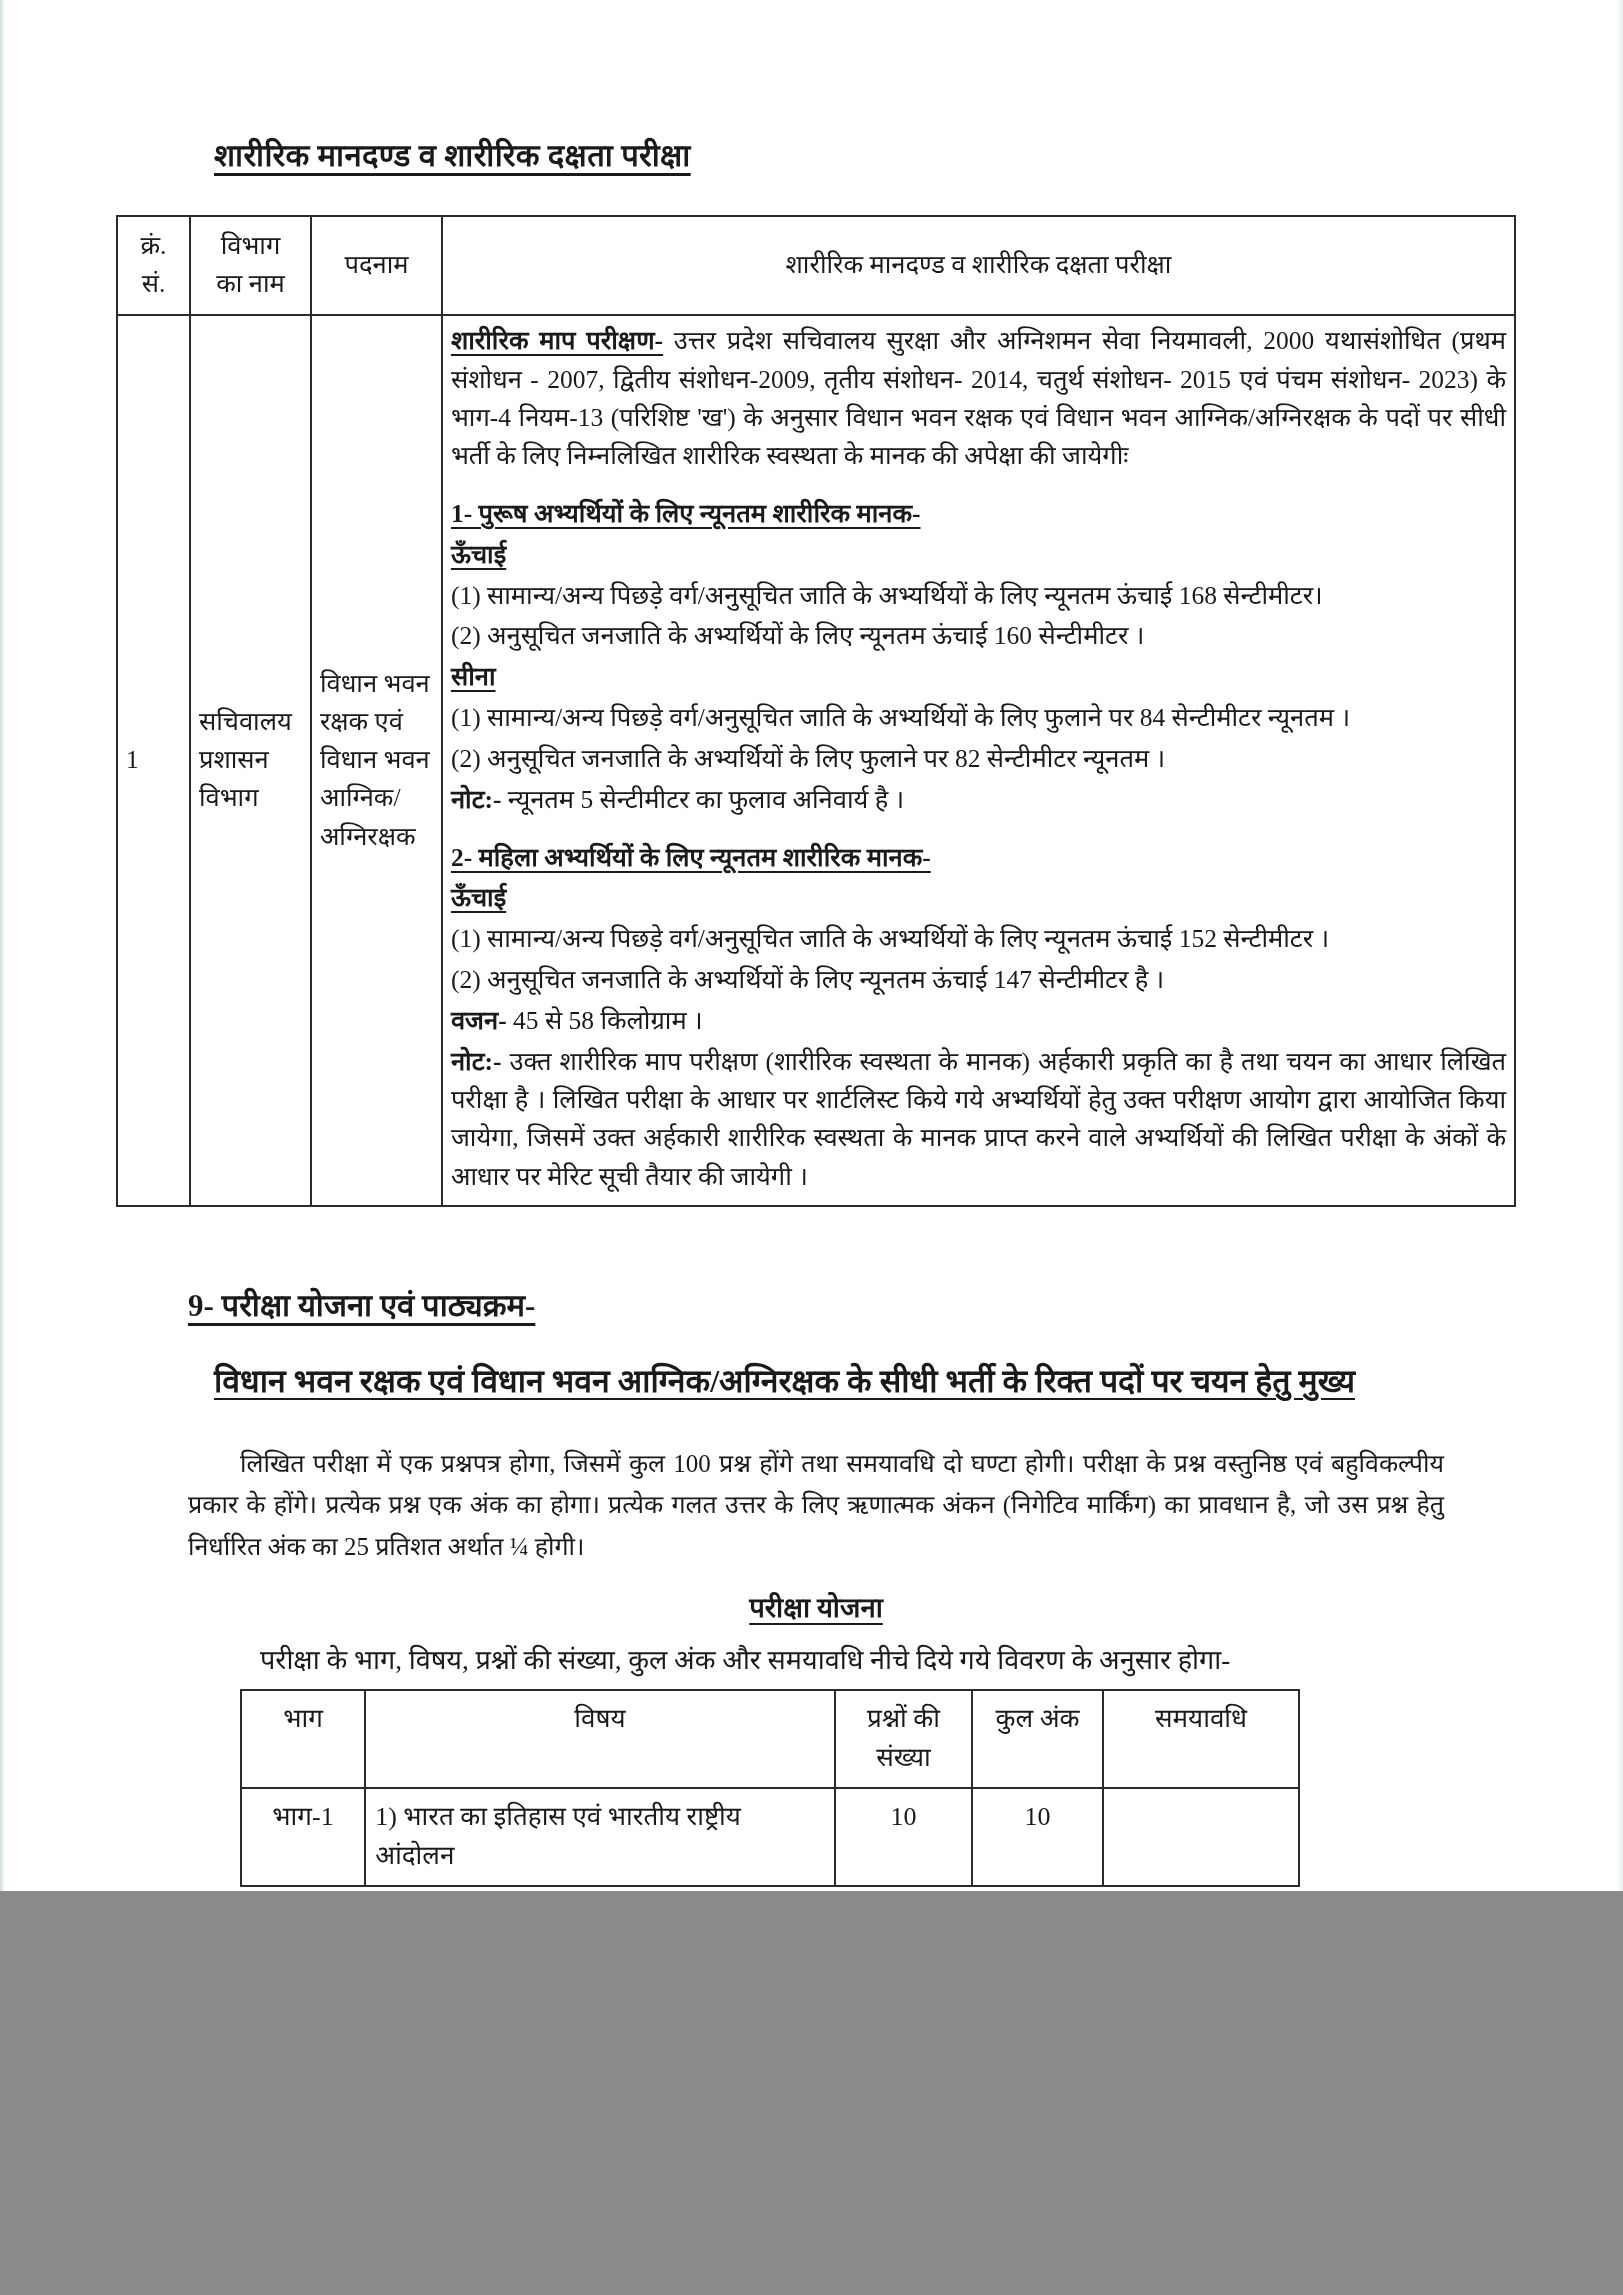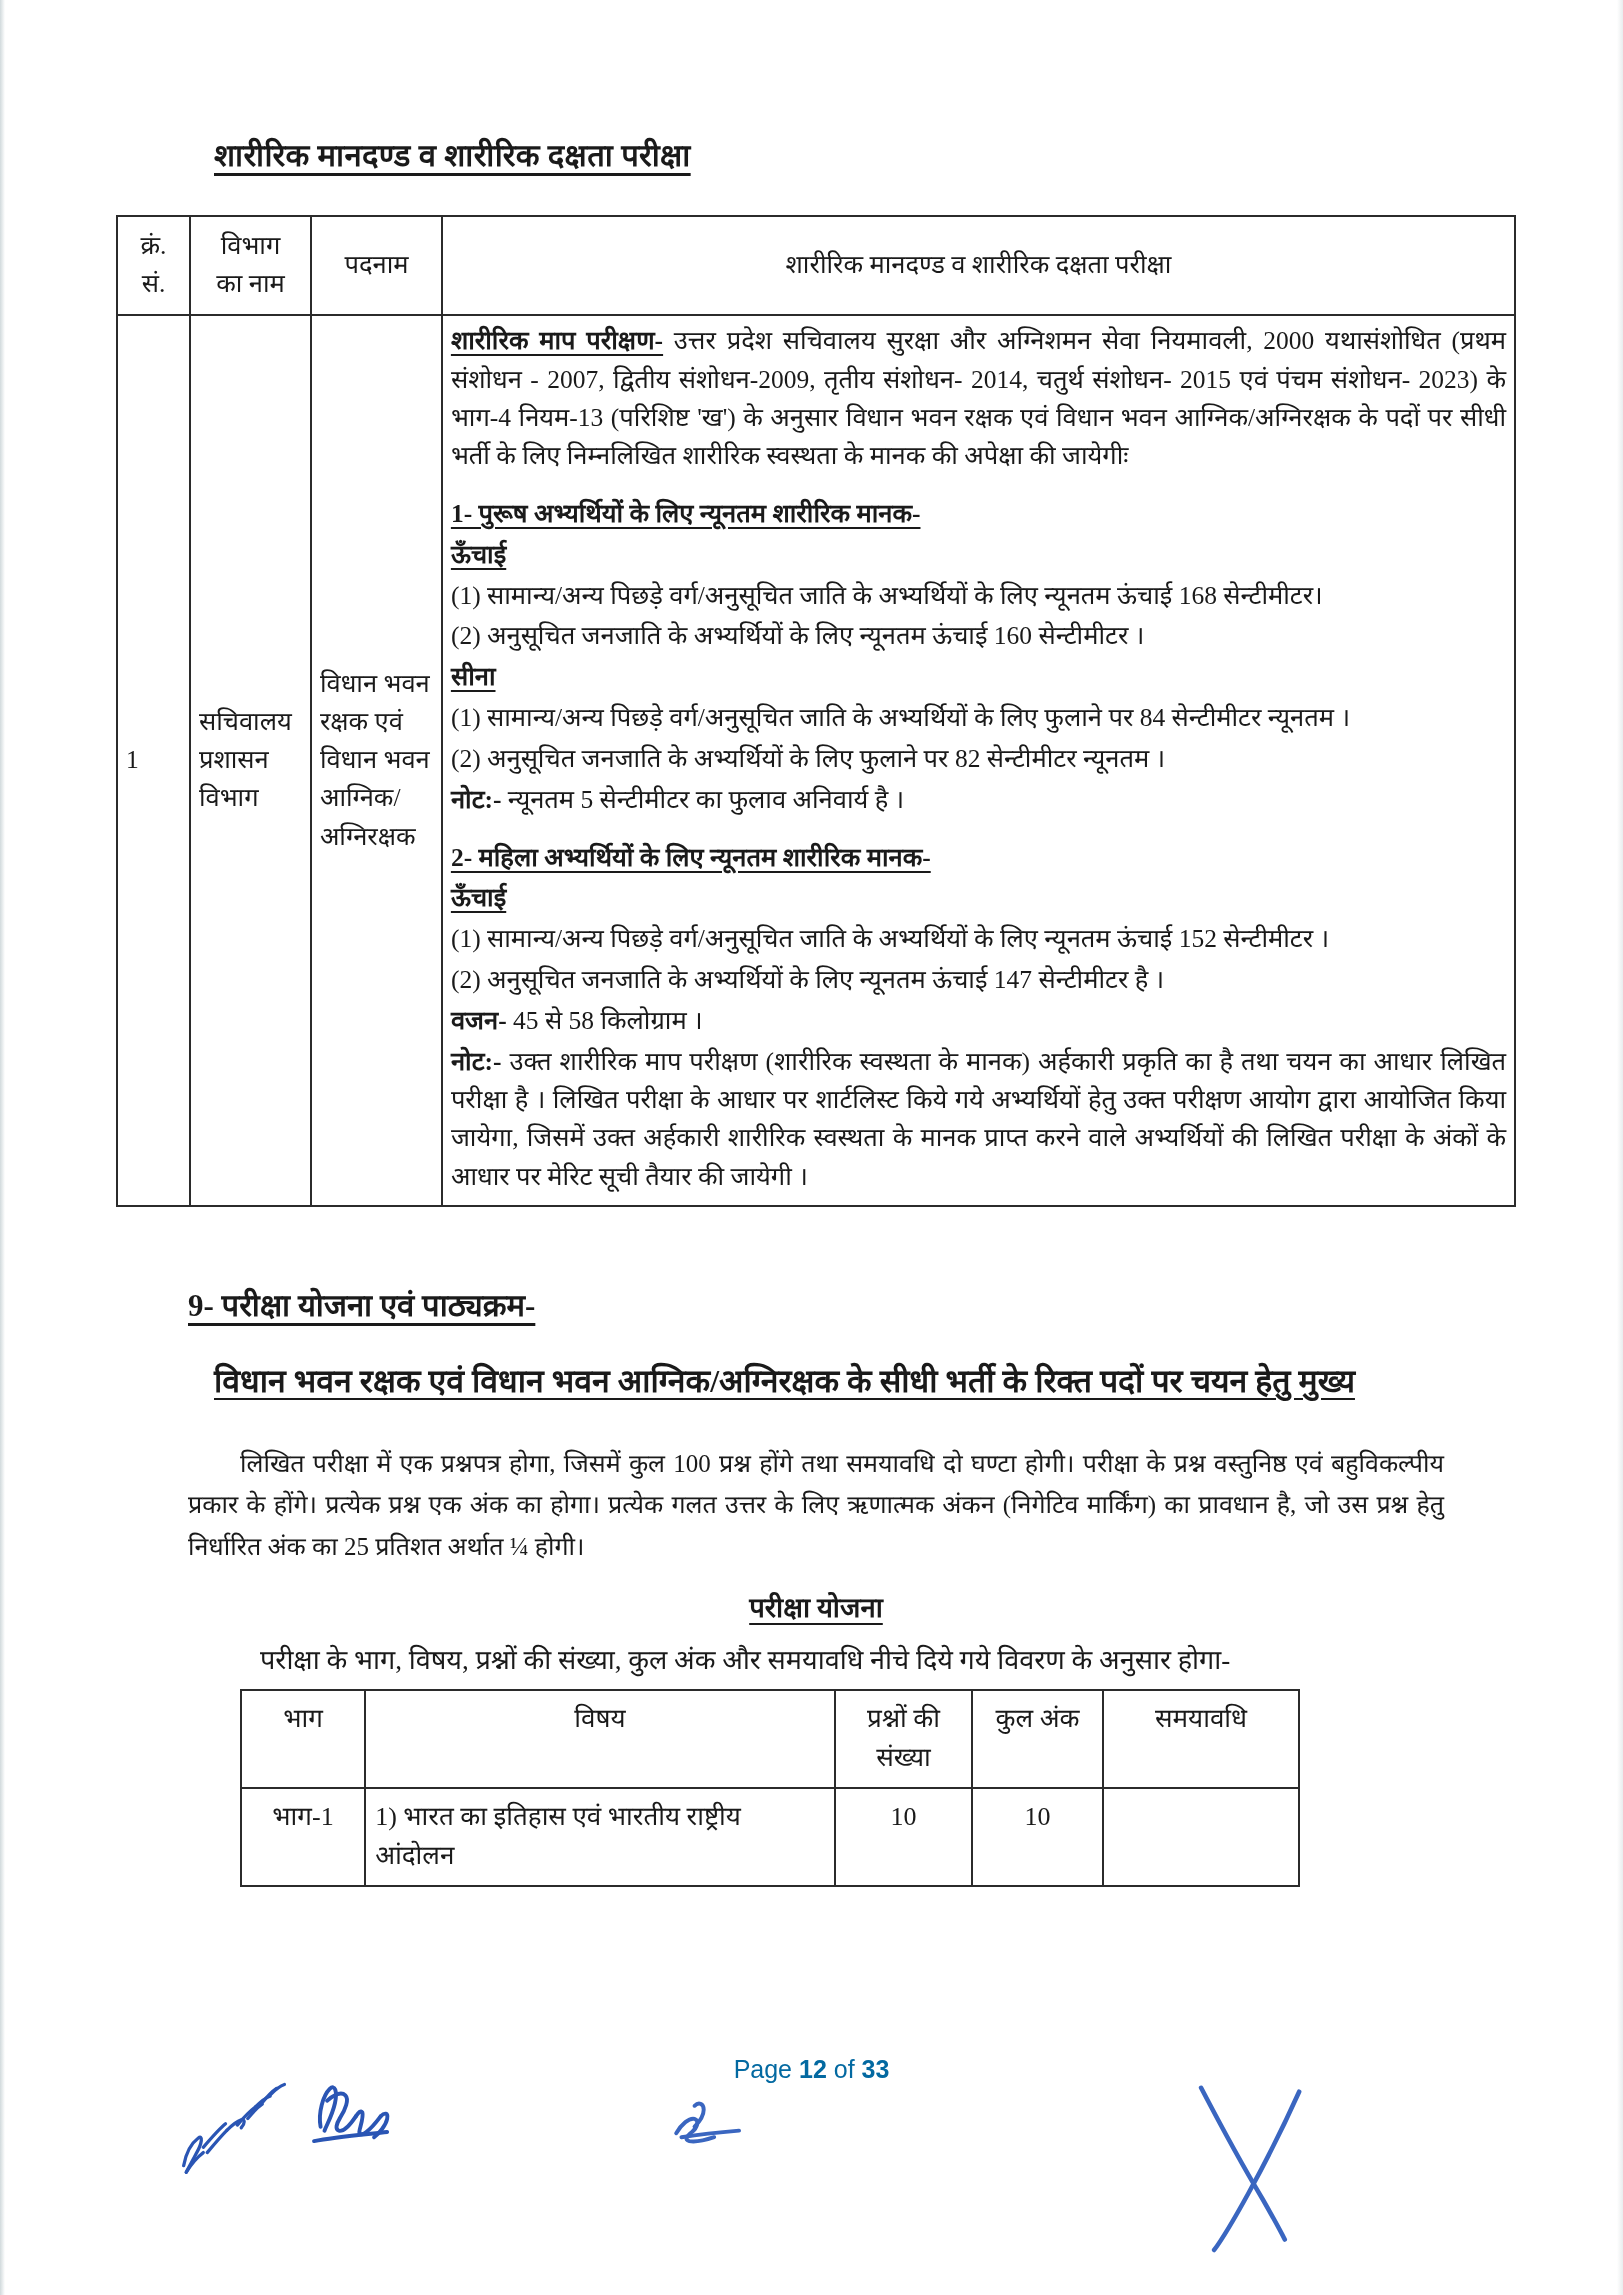--- a/index.html
+++ b/index.html
@@ -3,21 +3,21 @@
 <meta charset="utf-8">
 <style>
   html, body {
     margin: 0;
     padding: 0;
     background: #8a8a8a;
   }
   .page {
     position: relative;
     width: 1623px;
-    height: 2295px;
+    height: 1891px;
     background: #ffffff;
     margin: 0 auto;
     overflow: hidden;
     font-family: "Liberation Serif", "DejaVu Serif", serif;
     color: #1a1a1a;
     box-sizing: border-box;
     padding-left: 19px;
   }
   
   .scan-edge-left {

